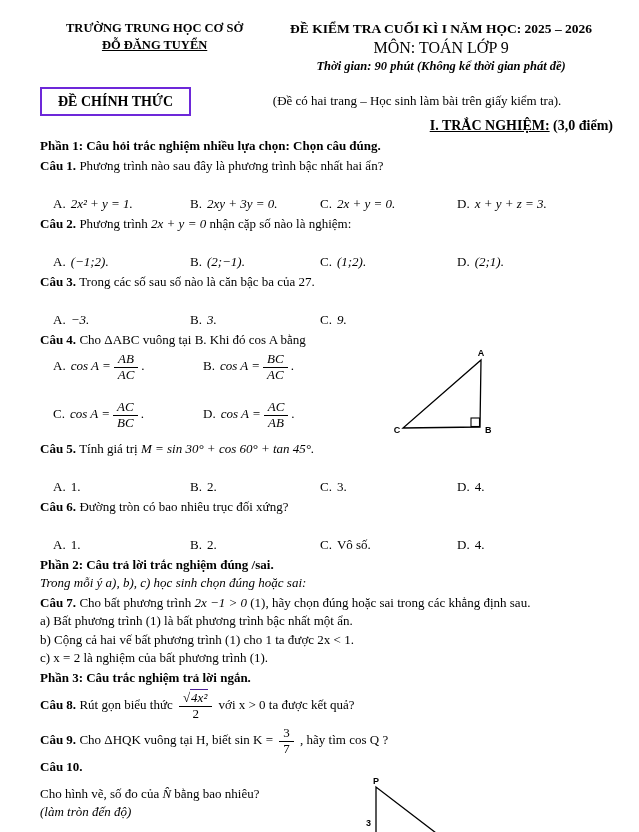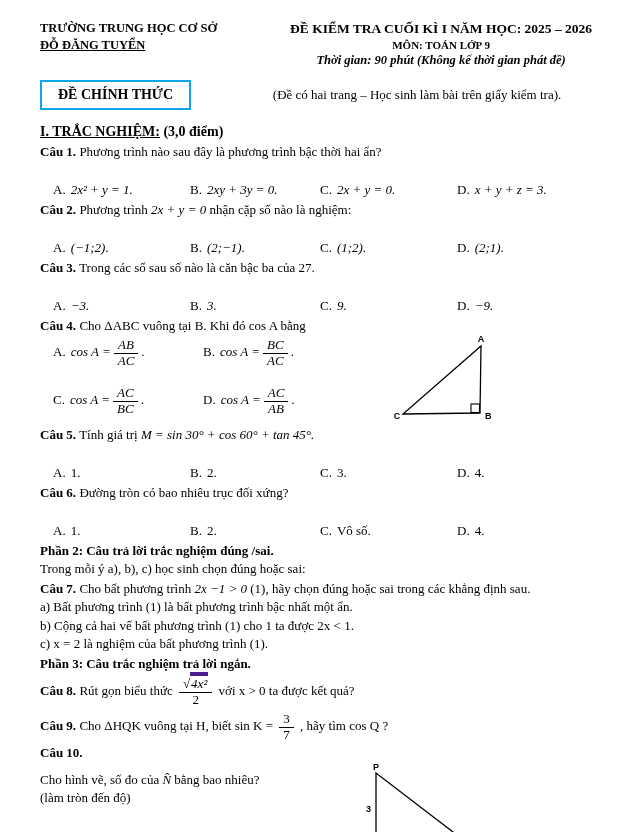--- a/index.html
+++ b/index.html
@@ -6,49 +6,49 @@
   html,body { background:#fff; }
   body {
     width:639px; height:832px; overflow:hidden;
     font-family:"Liberation Serif", serif;
     font-size:13px; color:#000; line-height:1.42;
   }
   .page { padding:20px 26px 8px 40px; }
 
   
   .header { display:flex; }
-  .h-left { width:40%; font-weight:bold; font-size:12.5px; line-height:1.35; }
+  .h-left { width:40%; text-align:center; font-weight:bold; font-size:12.5px; line-height:1.35; }
   .h-right { width:60%; text-align:center; line-height:1.3; }
   .exam-title { font-weight:bold; font-size:13.5px; }
-  .subject { font-weight:bold; font-size:11px; }
+  .subject { font-weight:normal; font-size:16px; }
   .time { font-weight:bold; font-style:italic; font-size:12.5px; }
   .u { text-decoration:underline; }
 
   .official-row { display:flex; align-items:center; margin-top:12px; }
-  .official-box { border:2px solid #0ea5e9; padding:3px 16px; font-weight:bold; font-size:14px; }
+  .official-box { border:2px solid #6d28d9; padding:3px 16px; font-weight:bold; font-size:14px; }
   .official-note { flex:1; text-align:center;padding-left:30px; }
 
   
-  .sec-title { margin-top:12px; font-weight:bold; font-size:14px; }
+  .sec-title { font-weight:bold; font-size:14px;text-align:right; }
   .part-heading { font-weight:bold; margin-top:1px; }
-  .instr { }
+  .instr { font-style:italic; }
   .q { margin-top:1px; }
   .q-label { font-weight:bold; }
   .m { font-style:italic; }
 
   .opts { display:grid; grid-template-columns:137px 130px 137px 1fr; padding-left:13px;margin-top:20px; }
   .opt-label { margin-right:5px; }
 
   
   .frac { display:inline-block; vertical-align:middle; text-align:center; line-height:1.12; margin:1px 3px; }
   .frac .fnum { display:block; padding:0 4px; }
   .frac .fden { display:block; border-top:1px solid #000; padding:0 4px; }
   .sqrt { white-space:nowrap; }
   .rad { font-style:normal; }
-  .radbody { border-top:4px solid #4c1d95; padding:0 1px; }
+  .radbody { border-top:1px solid #4c1d95; padding:0 1px; }
 
   
   .q4-wrap { display:flex; align-items:flex-start; margin-top:2px; }
   .q4-opts { display:grid; grid-template-columns:150px 170px; row-gap:16px; padding-left:13px; width:333px;font-family:Liberation Serif, serif; }
   .fig1 { margin-left:18px; margin-top:-4px; }
 
   
   .q10-wrap { display:flex; align-items:flex-start; }
   .q10-text { width:310px; padding-top:8px; }
   .fig2 { margin-left:12px; margin-top:-2px; }
@@ -78,24 +78,25 @@
 
   <div class="official-row">
     <div class="official-box">ĐỀ CHÍNH THỨC</div>
     <div class="official-note">(Đề có hai trang – Học sinh làm bài trên giấy kiểm tra).</div>
   </div>
 
   <div class="sec-title">
     <span class="u">I. TRẮC NGHIỆM:</span>
     <span>(3,0 điểm)</span>
   </div>
+  <div class="part-heading">Phần 1: Câu hỏi trắc nghiệm nhiều lựa chọn: Chọn câu đúng.</div>
 
   <div class="q">
     <span class="q-label">Câu 1.</span>
-    <span>Phương trình nào sau đây là phương trình bậc thời hai ẩn?</span>
+    <span>Phương trình nào sau đây là phương trình bậc nhất hai ẩn?</span>
     <div class="opts">
       <span><span class="opt-label">A.</span><span class="m">2x² + y = 1.</span></span>
       <span><span class="opt-label">B.</span><span class="m">2xy + 3y = 0.</span></span>
       <span><span class="opt-label">C.</span><span class="m">2x + y = 0.</span></span>
       <span><span class="opt-label">D.</span><span class="m">x + y + z = 3.</span></span>
     </div>
   </div>
 
   <div class="q">
     <span class="q-label">Câu 2.</span>
@@ -110,21 +111,20 @@
     </div>
   </div>
 
   <div class="q">
     <span class="q-label">Câu 3.</span>
     <span>Trong các số sau số nào là căn bậc ba của 27.</span>
     <div class="opts">
       <span><span class="opt-label">A.</span><span class="m">−3.</span></span>
       <span><span class="opt-label">B.</span><span class="m">3.</span></span>
       <span><span class="opt-label">C.</span><span class="m">9.</span></span>
-      <span><span class="opt-label">D.</span><span class="m">−9.</span></span>
     </div>
   </div>
 
   <div class="q">
     <span class="q-label">Câu 4.</span>
     <span>Cho ΔABC vuông tại B. Khi đó cos A bằng</span>
     <div class="q4-wrap">
       <div class="q4-opts">
         <span>
           <span class="opt-label">A.</span><span class="m">cos A =</span><span class="frac"><span class="fnum m">AB</span><span class="fden m">AC</span></span><span>.</span>

